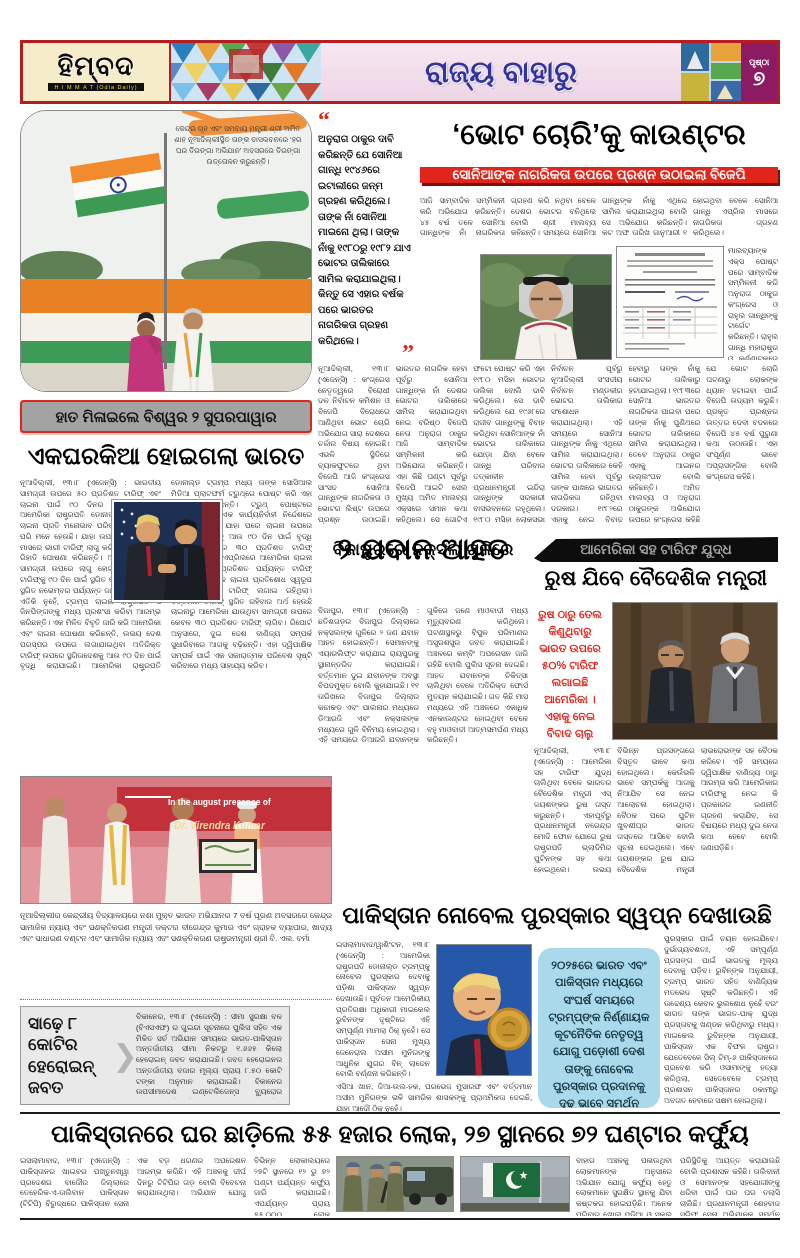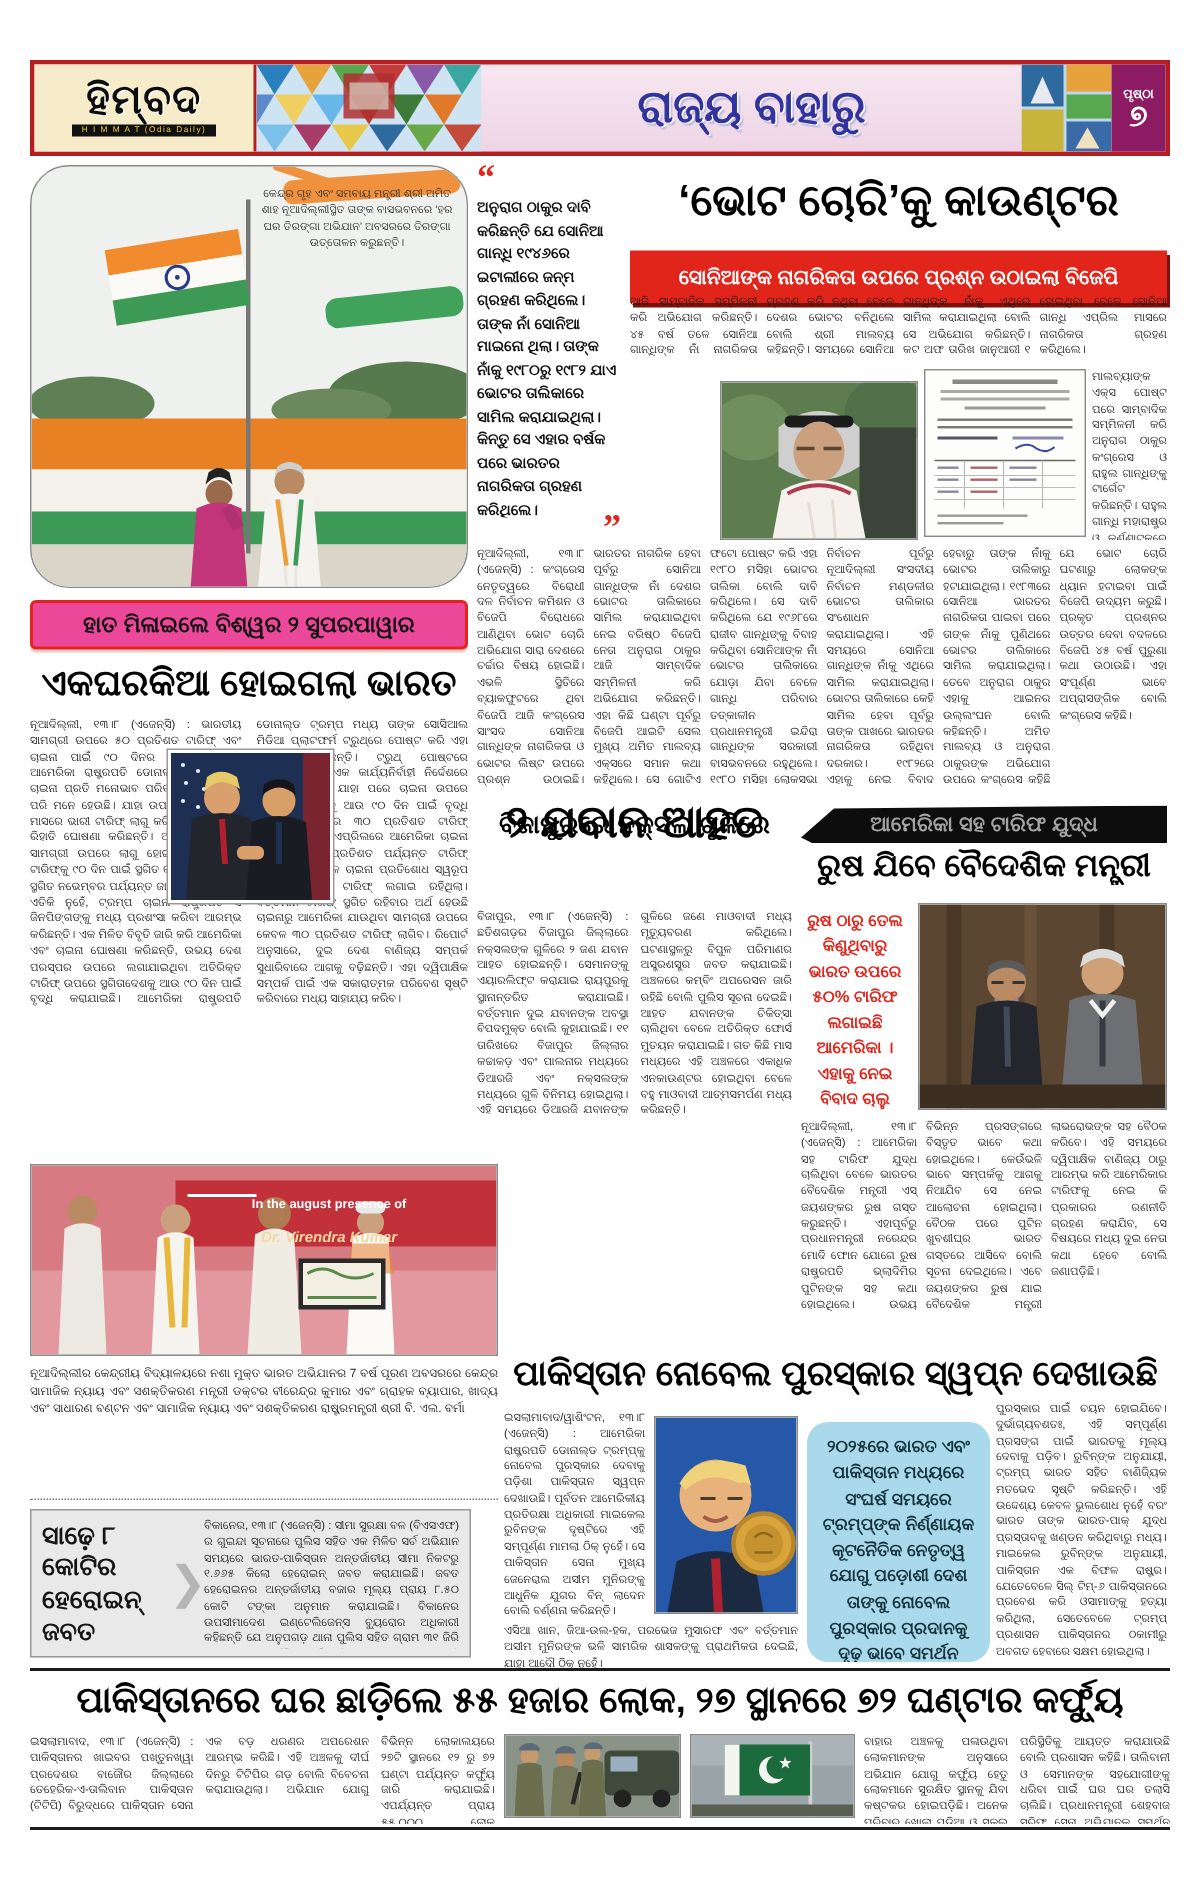--- a/index.html
+++ b/index.html
@@ -22,21 +22,21 @@
   .date-wrap{width:132px;display:flex;align-items:center;justify-content:center;}
   .date-box{background:#fdf5bc;border:2px solid #a98a2a;border-radius:9px;padding:3px 8px;text-align:center;}
   .date-day{font-size:9.5px;font-weight:bold;color:#8a1010;}
   .date-val{font-size:9.5px;font-weight:bold;color:#222;margin-top:1px;white-space:nowrap;}
   .page-box{width:36px;background:#8c1b64;color:#fff;display:flex;flex-direction:column;align-items:center;justify-content:center;}
   .page-label{font-size:8.5px;font-weight:bold;}
   .page-num{font-size:20px;font-weight:bold;line-height:1;}
   
   .photo-frame{border:1px solid #8a8a8a;background:#dfe3df;overflow:hidden;}
   .kicker-box{border:2.5px solid #e1251b;border-radius:4px;display:flex;align-items:center;justify-content:center;
-              font-weight:bold;font-size:15px;color:#121212;background:#ec4899;box-shadow:0 2px 0 rgba(225,37,27,.25);}
+              font-weight:bold;font-size:15px;color:#121212;background:#a3a3a3;box-shadow:0 2px 0 rgba(225,37,27,.25);}
   .red-bar{background:#e1251b;color:#fff;font-weight:bold;font-size:13.5px;display:flex;align-items:center;justify-content:center;white-space:nowrap;overflow:hidden;box-shadow:2px 3px 0 #7e100a;}
   .black-banner{background:#0d0d0d;color:#a3a3a3;font-weight:bold;font-size:14px;display:flex;align-items:center;justify-content:center;white-space:nowrap;overflow:hidden;clip-path:polygon(0 85%,9% 8%,100% 0,100% 100%,3% 100%);}
   .quote-block{font-size:10px;font-weight:bold;line-height:1.55;color:#101010;text-align:left;overflow:hidden;}
   .quote-mark{color:#e1251b;font-size:24px;font-weight:bold;line-height:.6;font-family:"Liberation Serif","DejaVu Serif",serif;}
   .red-note{color:#e1251b;font-weight:bold;font-size:11px;line-height:1.55;text-align:center;overflow:hidden;}
   .blue-box{background:#a9d9ea;border-radius:14px;padding:9px 8px;font-size:11.5px;font-weight:bold;color:#16343f;line-height:1.5;text-align:center;overflow:hidden;}
   .gray-box{background:#e9e9e9;border:1px solid #9a9a9a;display:flex;align-items:stretch;padding:5px 7px;}
   .heroin-hl{width:86px;font-size:17px;font-weight:bold;line-height:1.25;color:#151515;display:flex;align-items:center;}
   .chev{width:22px;display:flex;align-items:center;justify-content:center;color:#b5b5b5;font-size:30px;font-weight:bold;}
   .dotted{border-top:1.5px dotted #777;}
@@ -143,21 +143,21 @@
     <div class="abs overlay-cap" style="left:150px;top:12px;width:134px;">କେନ୍ଦ୍ର ଗୃହ ଏବଂ ସମବାୟ ମନ୍ତ୍ରୀ ଶ୍ରୀ ଅମିତ ଶାହ ନୂଆଦିଲ୍ଲୀସ୍ଥିତ ତାଙ୍କ ବାସଭବନରେ ‘ହର ଘର ତିରଙ୍ଗା ଅଭିଯାନ’ ଅବସରରେ ତିରଙ୍ଗା ଉତ୍ତୋଳନ କରୁଛନ୍ତି।</div>
   </div>
 
   <div class="abs" style="left:318px;top:112px;width:96px;height:252px;">
     <span class="quote-mark">“</span>
     <div class="quote-block" style="height:214px;">ଅନୁରାଗ ଠାକୁର ଦାବି କରିଛନ୍ତି ଯେ ସୋନିଆ ଗାନ୍ଧି ୧୯୪୬ରେ ଇଟାଲୀରେ ଜନ୍ମ ଗ୍ରହଣ କରିଥିଲେ। ତାଙ୍କ ନାଁ ସୋନିଆ ମାଇନୋ ଥିଲା। ତାଙ୍କ ନାଁକୁ ୧୯୮୦ରୁ ୧୯୮୨ ଯାଏ ଭୋଟର ତାଲିକାରେ ସାମିଲ କରାଯାଇଥିଲା। କିନ୍ତୁ ସେ ଏହାର ବର୍ଷକ ପରେ ଭାରତର ନାଗରିକତା ଗ୍ରହଣ କରିଥିଲେ।</div>
     <div style="text-align:right;"><span class="quote-mark">”</span></div>
   </div>
 
   <div class="abs hl center" style="left:420px;top:108px;width:358px;height:54px;font-size:29px;line-height:1.8;">‘ଭୋଟ ଚୋରି’କୁ କାଉଣ୍ଟର</div>
-  <div class="abs red-bar" style="left:420px;top:167px;width:358px;height:35px;">ସୋନିଆଙ୍କ ନାଗରିକତା ଉପରେ ପ୍ରଶ୍ନ ଉଠାଇଲା ବିଜେପି</div>
+  <div class="abs red-bar" style="left:420px;top:167px;width:358px;height:16px;">ସୋନିଆଙ୍କ ନାଗରିକତା ଉପରେ ପ୍ରଶ୍ନ ଉଠାଇଲା ବିଜେପି</div>
   <div class="abs txt" style="left:420px;top:196px;width:358px;height:58px;column-count:4;column-gap:6px;">ଆଜି ସାମ୍ବାଦିକ ସମ୍ମିଳନୀ କରି ଅଭିଯୋଗ କରିଛନ୍ତି। ୪୫ ବର୍ଷ ତଳେ ସୋନିଆ ଗାନ୍ଧିଙ୍କ ନାଁ ନାଗରିକତା ଗ୍ରହଣ କରି ନଥିବା ବେଳେ ଦେଶର ଭୋଟର ବନିଥିଲେ ବୋଲି ଶ୍ରୀ ମାଲବ୍ୟ କହିଛନ୍ତି। ସମୟରେ ସୋନିଆ ଗାନ୍ଧିଙ୍କ ନାଁକୁ ଏଥିରେ ସାମିଲ କରାଯାଇଥିଲା ବୋଲି ସେ ଅଭିଯୋଗ କରିଛନ୍ତି। କଟ ଅଫ ତାରିଖ ଜାନୁଆରୀ ୧ ହୋଇଥିବା ବେଳେ ସୋନିଆ ଗାନ୍ଧି ଏପ୍ରିଲ ମାସରେ ନାଗରିକତା ଗ୍ରହଣ କରିଥିଲେ।</div>
 
   <div class="abs photo-frame" style="left:480px;top:254px;width:132px;height:106px;">
     <svg width="130" height="104" viewBox="0 0 130 104">
       <rect width="130" height="104" fill="#5d7d4f"></rect>
       <ellipse cx="20" cy="30" rx="26" ry="22" fill="#6f8f5d"></ellipse>
       <ellipse cx="110" cy="20" rx="28" ry="24" fill="#51714a"></ellipse>
       <rect x="92" y="30" width="38" height="74" fill="#3a4438"></rect>
       <path d="M38 30 q27 -22 54 0 v26 q-27 18 -54 0 z" fill="#cfcfcf"></path>
       <rect x="42" y="22" width="46" height="8" rx="4" fill="#1c1c1c"></rect>
@@ -299,21 +299,21 @@
           <rect x="181" y="65" width="52" height="28" fill="#f2efe2"></rect>
           <path d="M184 88 h46 M184 72 q10 -6 20 0 q12 6 24 0" stroke="#5a8a4a" stroke-width="2" fill="none"></path>
         </g>
     </svg>
     <div class="award-banner-t">In the august presence of</div>
     <div class="award-banner-t2">Dr. Virendra Kumar</div>
   </div>
   <div class="abs cap" style="left:20px;top:910px;width:312px;height:84px;">ନୂଆଦିଲ୍ଲୀର କେନ୍ଦ୍ରୀୟ ବିଦ୍ୟାଳୟରେ ନଶା ମୁକ୍ତ ଭାରତ ଅଭିଯାନର 7 ବର୍ଷ ପୂରଣ ଅବସରରେ କେନ୍ଦ୍ର ସାମାଜିକ ନ୍ୟାୟ ଏବଂ ସଶକ୍ତିକରଣ ମନ୍ତ୍ରୀ ଡକ୍ଟର ବୀରେନ୍ଦ୍ର କୁମାର ଏବଂ ଗ୍ରାହକ ବ୍ୟାପାର, ଖାଦ୍ୟ ଏବଂ ସାଧାରଣ ବଣ୍ଟନ ଏବଂ ସାମାଜିକ ନ୍ୟାୟ ଏବଂ ସଶକ୍ତିକରଣ ରାଷ୍ଟ୍ରମନ୍ତ୍ରୀ ଶ୍ରୀ ବି. ଏଲ. ବର୍ମା</div>
   <div class="abs dotted" style="left:20px;top:999px;width:312px;height:0;"></div>
 
-  <div class="abs gray-box" style="left:20px;top:1006px;width:294px;height:99px;">
+  <div class="abs gray-box" style="left:20px;top:1006px;width:270px;height:99px;">
     <div class="heroin-hl">ସାଢ଼େ ୮ କୋଟିର ହେରୋଇନ୍ ଜବତ</div>
     <div class="chev">❯</div>
     <div class="txt" style="flex:1;height:87px;">ବିକାନେର, ୧୩।୮ (ଏଜେନ୍ସି) : ସୀମା ସୁରକ୍ଷା ବଳ (ବିଏସଏଫ) ର ଗୁଇନ୍ଦା ସୂଚନାରେ ପୁଲିସ ସହିତ ଏକ ମିଳିତ ସର୍ଚ ଅଭିଯାନ ସମୟରେ ଭାରତ-ପାକିସ୍ତାନ ଅନ୍ତର୍ଜାତୀୟ ସୀମା ନିକଟରୁ ୧.୬୬୫ କିଲୋ ହେରୋଇନ୍ ଜବତ କରାଯାଇଛି। ଜବତ ହେରୋଇନର ଅନ୍ତର୍ଜାତୀୟ ବଜାର ମୂଲ୍ୟ ପ୍ରାୟ ୮.୫୦ କୋଟି ଟଙ୍କା ଅନୁମାନ କରାଯାଇଛି। ବିକାନେର ଉପସୀମାଦେଶ ଇଣ୍ଟେଲିଜେନ୍ସ ବ୍ୟୁରୋର ଅଧିକାରୀ କହିଛନ୍ତି ଯେ ଅନୁପଗଡ଼ ଥାନା ପୁଲିସ ସହିତ ଗ୍ରାମ ୩୧ ଜିରି ଅଞ୍ଚଳରେ ଏକ ଯୌଥ ସର୍ଚ ଅଭିଯାନ ଚଳାଯାଇଥିଲା। ଏହି ସମୟରେ ବରଟା ପୋଷ୍ଟ ନିକଟ ଏକ ଅଲିଗଲତା ଅଞ୍ଚଳରେ ଏକ ପ୍ୟାକେଟ୍ ମିଳିଥିଲା। ଖୋଳିବା ପରେ ୧.୬୬୫ କିଲୋ ଡ୍ରଗ ମିଳିଥିଲା।</div>
   </div>
 
   <div class="abs hl center" style="left:336px;top:896px;width:442px;font-size:23px;line-height:1.7;">ପାକିସ୍ତାନ ନୋବେଲ ପୁରସ୍କାର ସ୍ୱପ୍ନ ଦେଖାଉଛି</div>
   <div class="abs txt" style="left:336px;top:940px;width:94px;height:174px;">ଇସଲାମାବାଦ/ୱାଶିଂଟନ, ୧୩।୮ (ଏଜେନ୍ସି) : ଆମେରିକା ରାଷ୍ଟ୍ରପତି ଡୋନାଲ୍ଡ ଟ୍ରମ୍ପ୍‌କୁ ନୋବେଲ ପୁରସ୍କାର ଦେବାକୁ ପଡ଼ିଶା ପାକିସ୍ତାନ ସ୍ୱପ୍ନ ଦେଖାଉଛି। ପୂର୍ବତନ ଆମେରିକୀୟ ପ୍ରତିରକ୍ଷା ଅଧିକାରୀ ମାଇକେଲ ରୁବିନଙ୍କ ଦୃଷ୍ଟିରେ ଏହି ସମ୍ପୂର୍ଣ୍ଣ ମାମଲା ଠିକ୍ ନୁହେଁ। ସେ ପାକିସ୍ତାନ ସେନା ମୁଖ୍ୟ ଜେନେରାଲ ଅସୀମ ମୁନିରଙ୍କୁ ଆଧୁନିକ ଯୁଗର ବିନ୍ ଲାଦେନ ବୋଲି ବର୍ଣ୍ଣନା କରିଛନ୍ତି।</div>
 
   <div class="abs photo-frame" style="left:436px;top:944px;width:96px;height:132px;">
     <svg width="94" height="130" viewBox="0 0 94 130">

